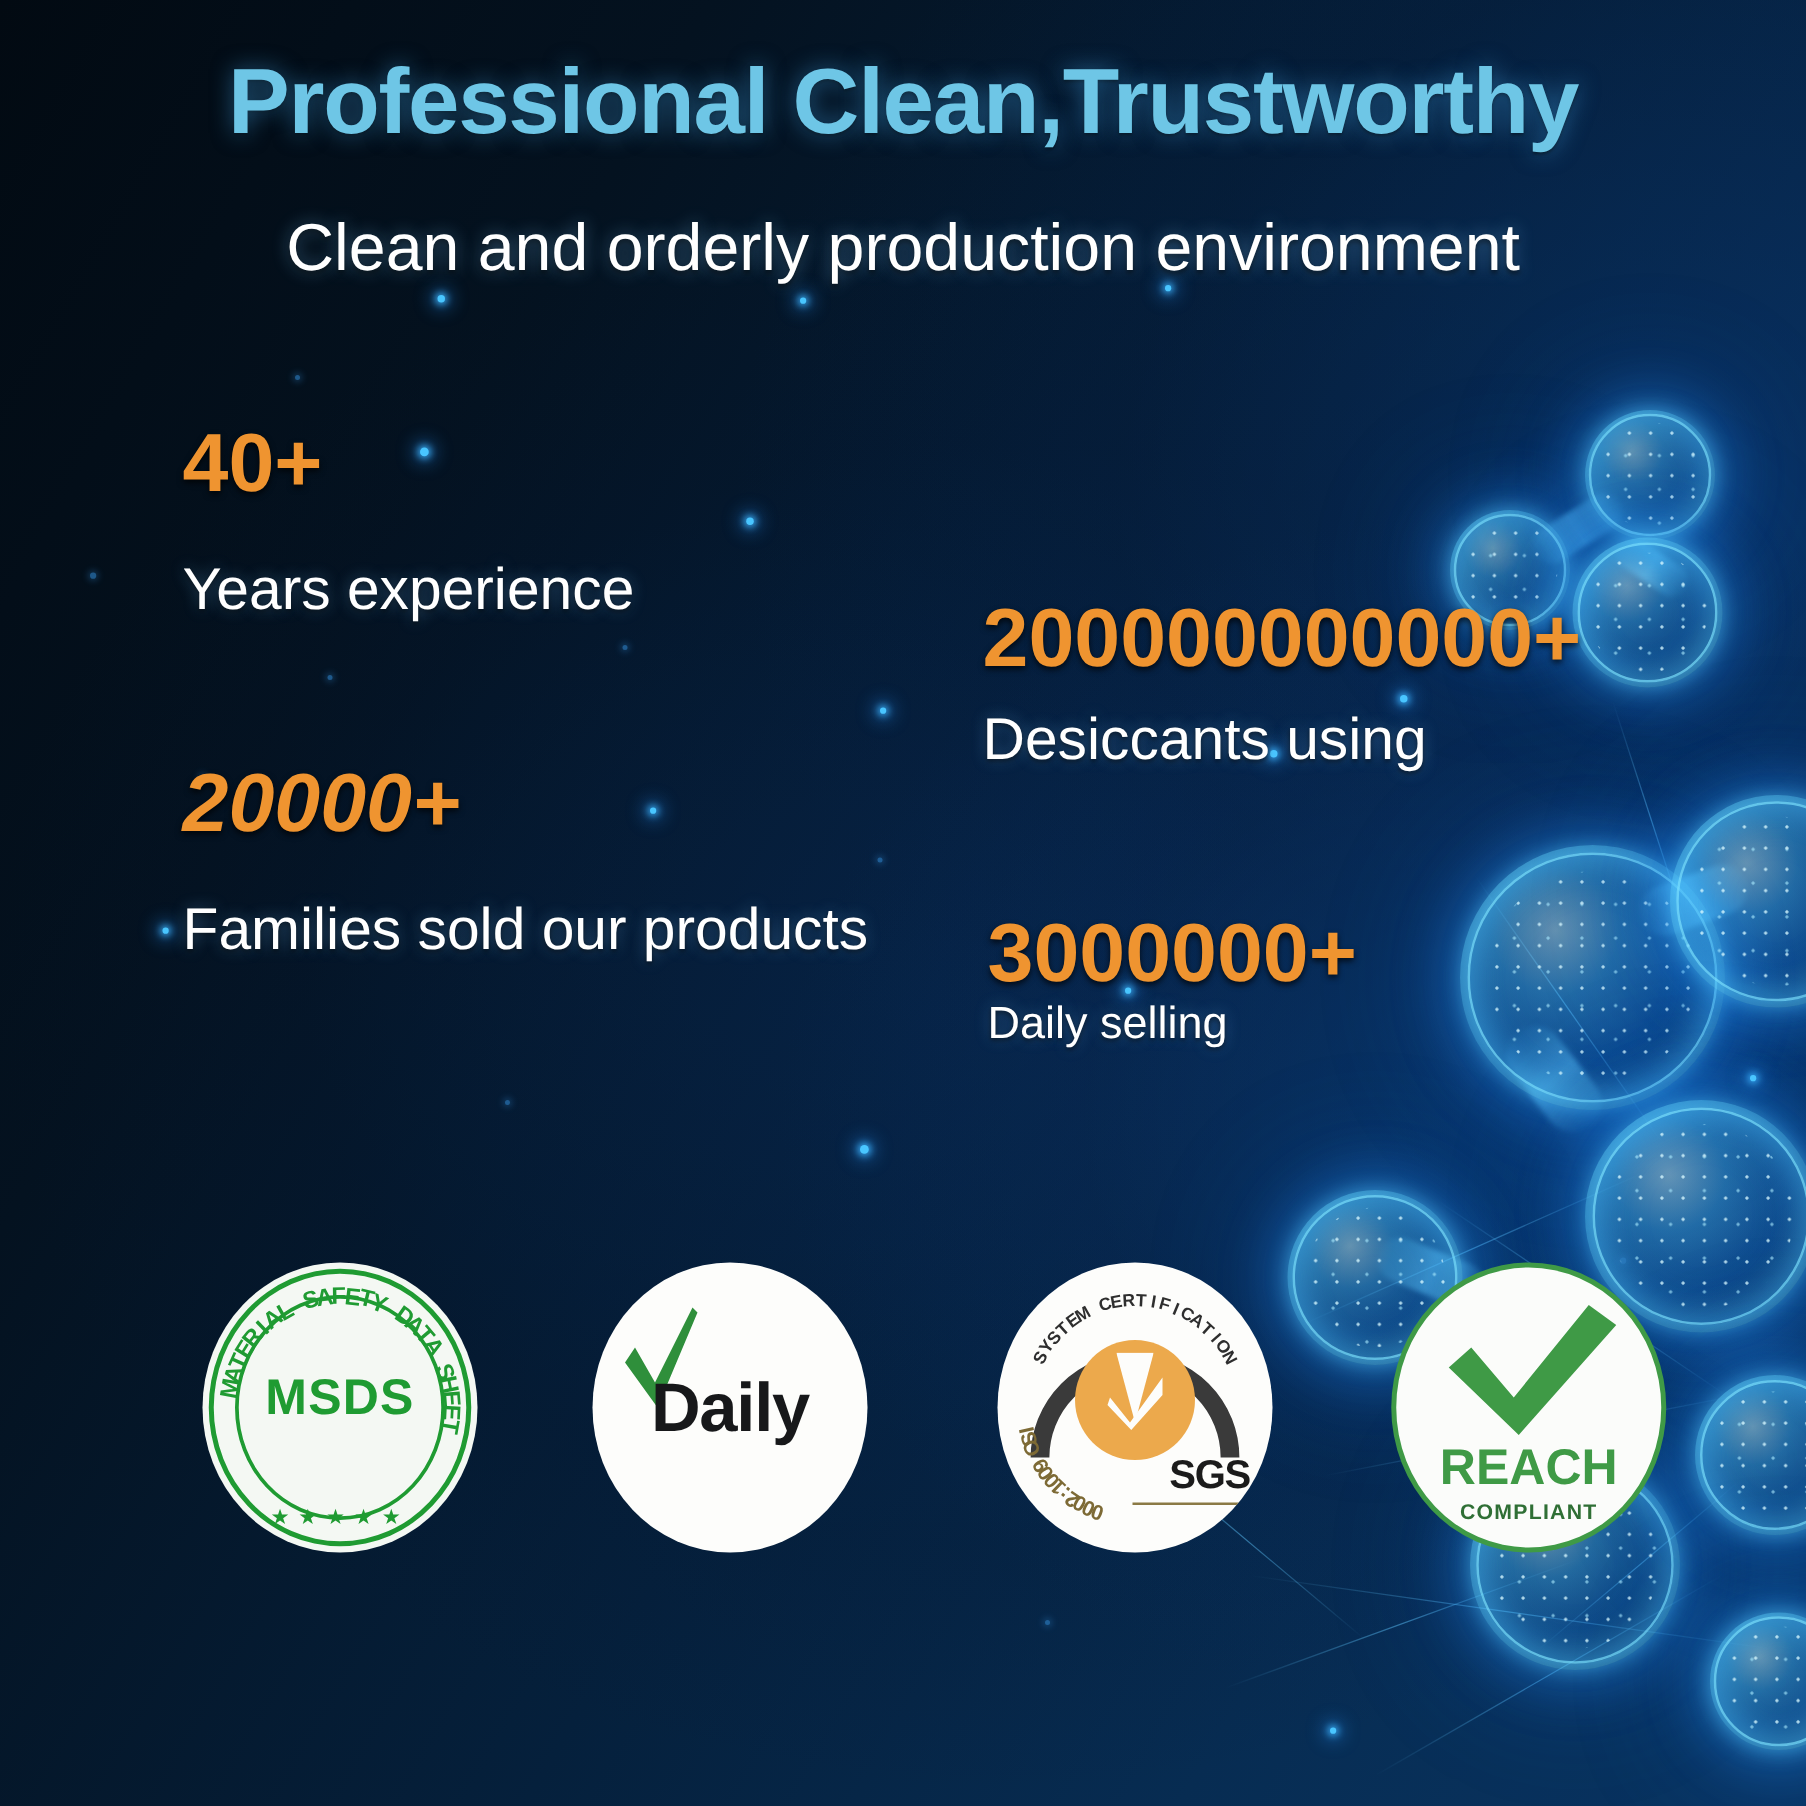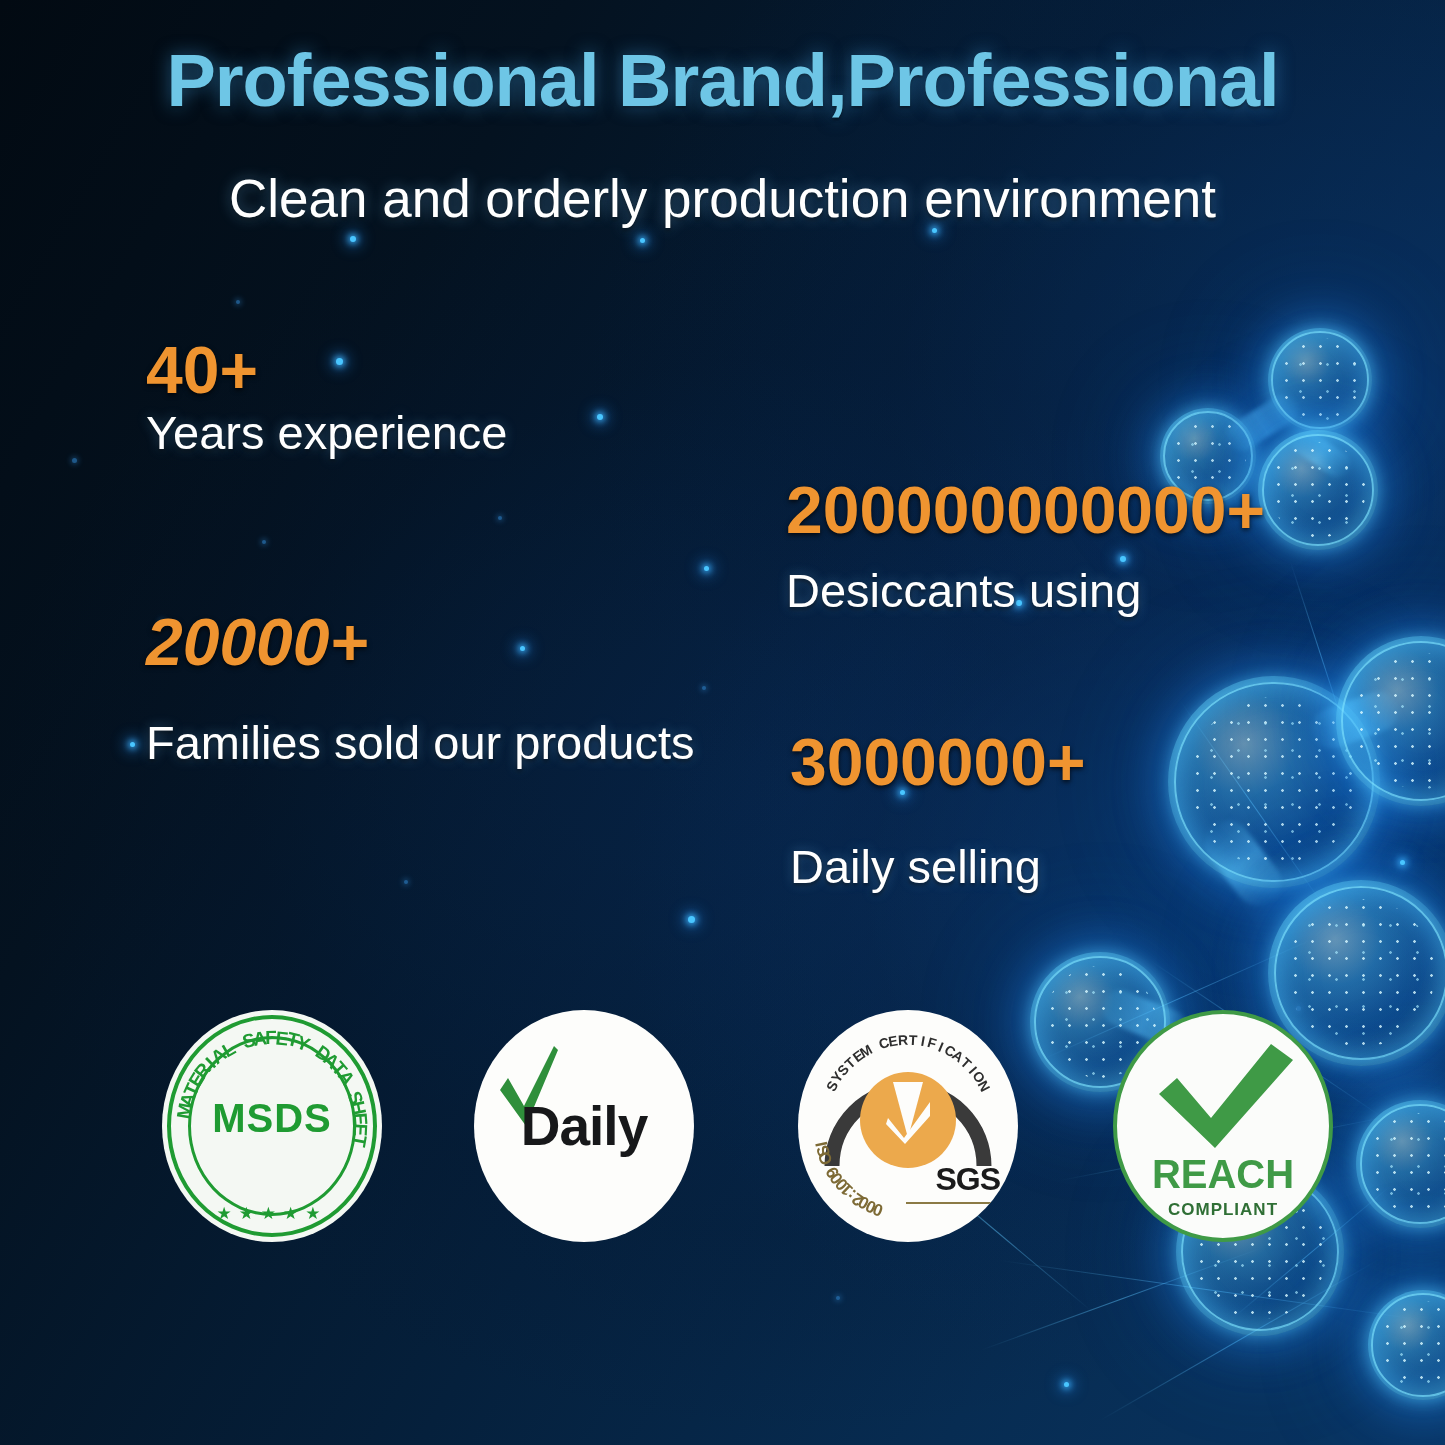--- a/index.html
+++ b/index.html
@@ -100,33 +100,33 @@
   }
   .stat .lbl {
     color:#ffffff;
     font-weight:400;
     text-shadow:0 0 12px rgba(110,180,235,0.40), 0 2px 4px rgba(0,0,0,0.75);
     white-space:nowrap;
   }
 
   #stat-years      { left:146px;  top:336px; }
   #stat-years .num { font-size:66px; }
-  #stat-years .lbl { font-size:47px; }
+  #stat-years .lbl { font-size:47px; margin-top:38px; }
 
   #stat-families      { left:146px;  top:608px; }
   #stat-families .num { font-size:66px;font-style:italic; }
   #stat-families .lbl { font-size:47px; margin-top:38px; }
 
   #stat-sold      { left:786px; top:476px; }
   #stat-sold .num { font-size:66px; }
   #stat-sold .lbl { font-size:47px; margin-top:18px; }
 
   #stat-daily      { left:790px; top:728px; }
   #stat-daily .num { font-size:66px; }
-  #stat-daily .lbl { font-size:47px; margin-top:42px; }
+  #stat-daily .lbl { font-size:36px; }
 
   
   .badges { position:absolute; left:0; top:1010px; width:100%; height:250px; }
   .badge { position:absolute; top:0; width:220px; height:232px; }
   #badge-msds  { left:162px; }
   #badge-rohs  { left:474px; }
   #badge-sgs   { left:798px; }
   #badge-reach { left:1113px; }
 
   .disc {
@@ -286,21 +286,21 @@
     <div class="particle" style="left:1016px; top:600px; width:6px;  height:6px;"></div>
     <div class="particle dim" style="left:960px;  top:520px; width:4px;  height:4px;"></div>
     <div class="particle" style="left:1120px; top:556px; width:6px;  height:6px;"></div>
     <div class="particle dim" style="left:836px;  top:1296px; width:4px; height:4px;"></div>
     <div class="particle" style="left:1064px; top:1382px; width:5px; height:5px;"></div>
     <div class="particle dim" style="left:236px;  top:300px; width:4px;  height:4px;"></div>
     <div class="particle dim" style="left:1296px; top:1006px; width:5px; height:5px;"></div>
     <div class="particle" style="left:1400px; top:860px; width:5px;  height:5px;"></div>
   </div>
 
-  <div class="title">Professional Brand,Professional</div>
+  <div class="title">Professional Clean,Trustworthy</div>
   <div class="subtitle">Clean and orderly production environment</div>
 
   <div class="stat" id="stat-years">
     <div class="num">40+</div>
     <div class="lbl">Years experience</div>
   </div>
 
   <div class="stat" id="stat-families">
     <div class="num">20000+</div>
     <div class="lbl">Families sold our products</div>

